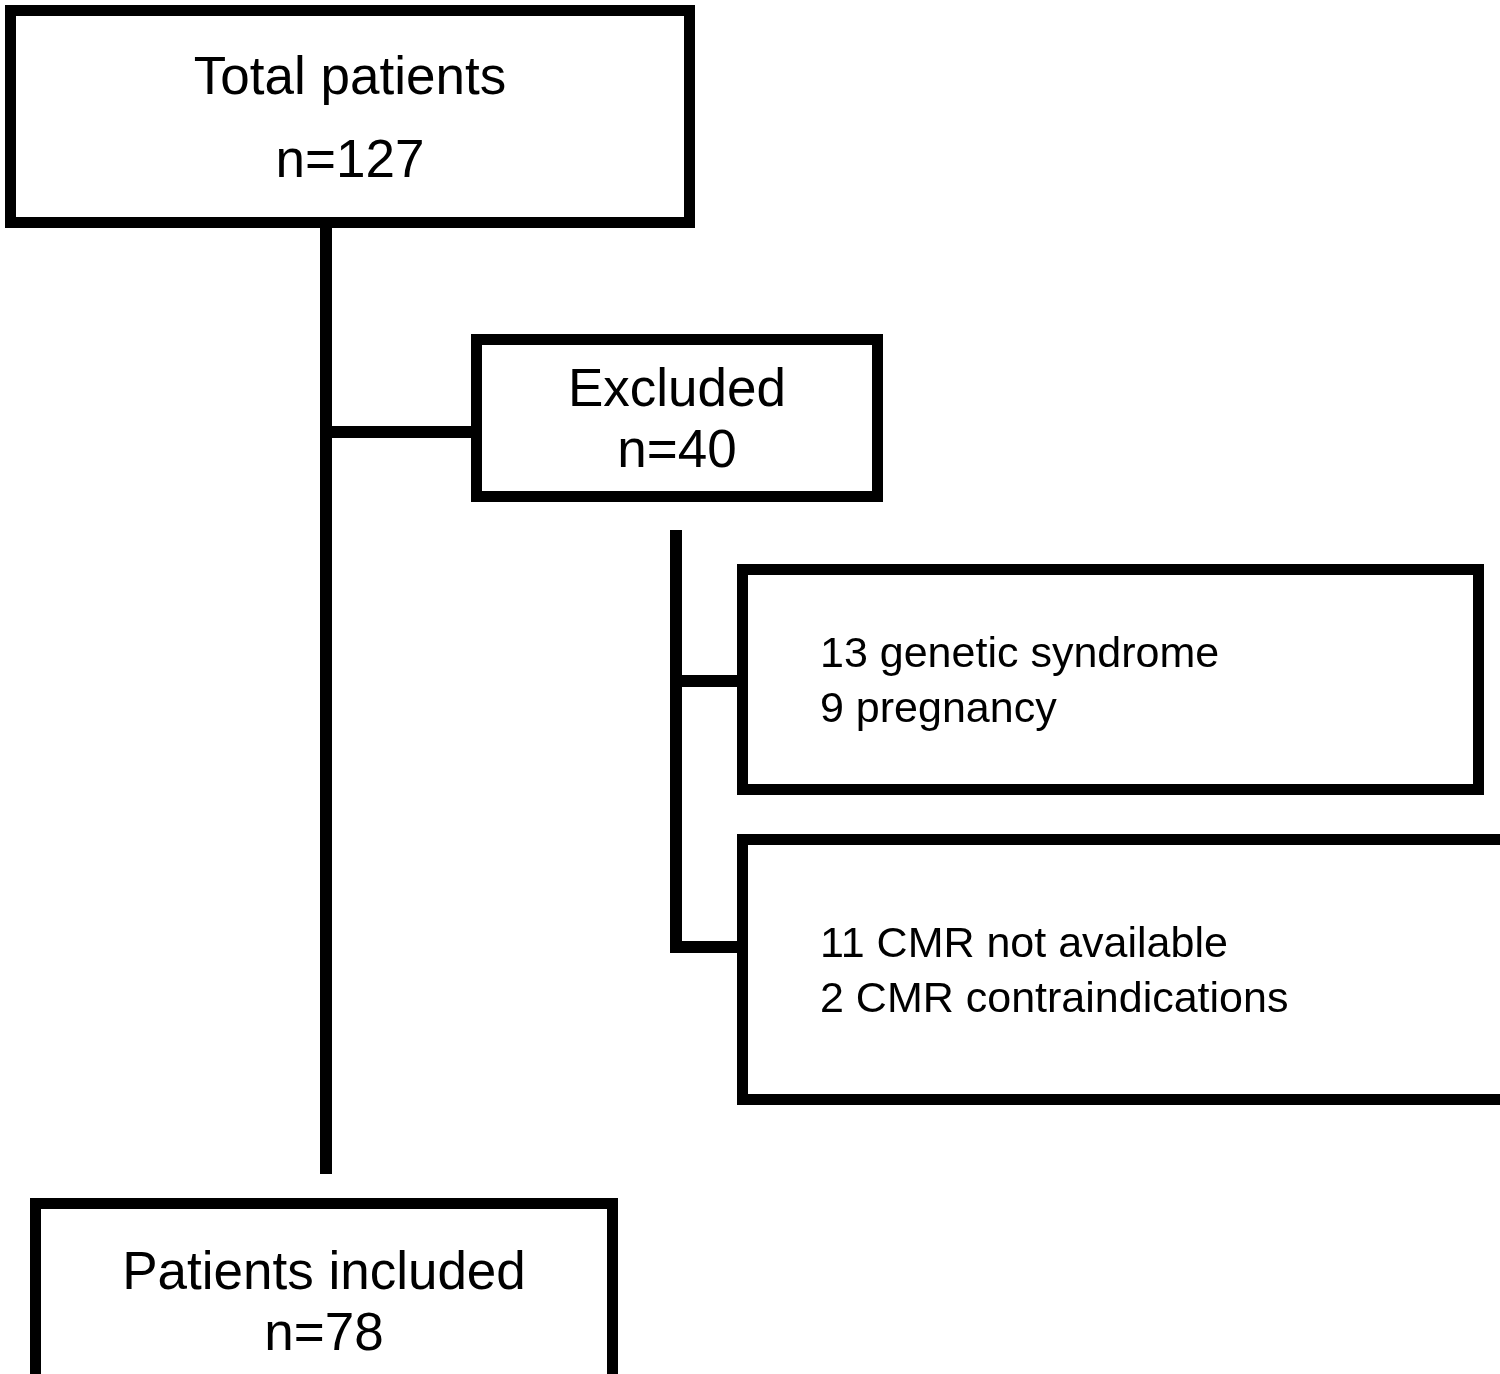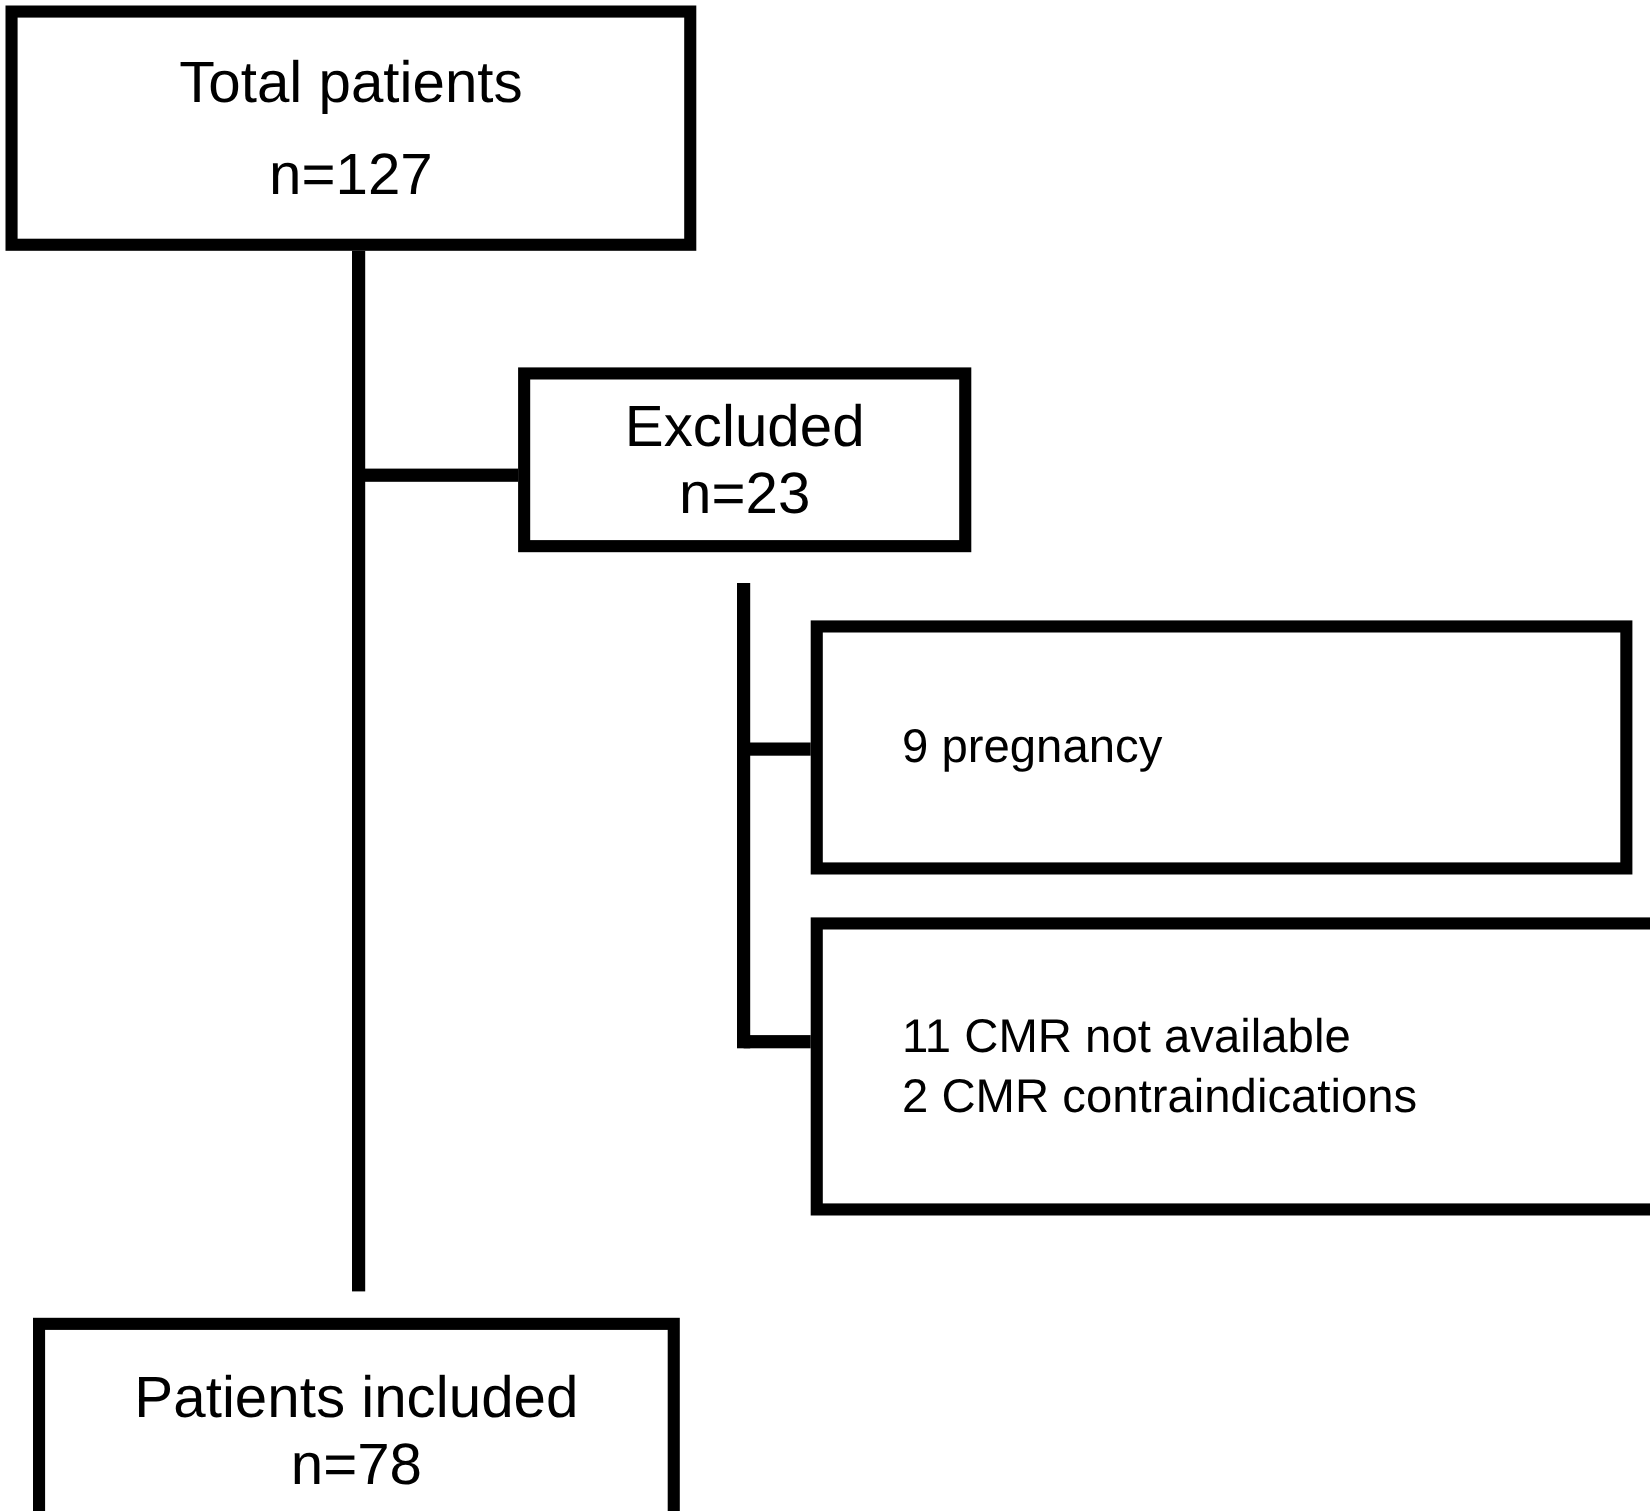--- a/index.html
+++ b/index.html
@@ -43,21 +43,21 @@
     font-size: 43px;
     line-height: 55px;
     white-space: nowrap;
   }
   .connector {
     position: absolute;
     background: #000000;
   }
 
   
-  #box-total    { left: 5px;    top: 5px;    width: 628px; height: 223px; gap: 22px; }
+  #box-total    { left: 5px;    top: 5px;    width: 690px; height: 223px; gap: 22px; }
   #box-excluded { left: 471px;  top: 334px;  width: 412px; height: 168px; }
   #box-reasons1 { left: 737px;  top: 564px;  width: 747px; height: 231px; }
   #box-reasons2 { left: 737px;  top: 834px;  width: 797px; height: 271px; }
   #box-included { left: 30px;   top: 1163px; width: 588px; height: 205px; margin-top: 35px; }
 
   
   #line-main-vertical    { left: 320px; top: 222px; width: 12px;  height: 952px; }
   #line-to-excluded      { left: 326px; top: 426px; width: 151px; height: 12px;  }
   #line-branch-vertical  { left: 670px; top: 530px; width: 12px;  height: 423px; }
   #line-to-reasons1      { left: 676px; top: 675px; width: 67px;  height: 12px;  }
@@ -74,24 +74,25 @@
   <div class="connector" id="line-to-reasons1"></div>
   <div class="connector" id="line-to-reasons2"></div>
 
   <div class="box centered" id="box-total">
     <div class="big-text">Total patients</div>
     <div class="big-text">n=127</div>
   </div>
 
   <div class="box centered" id="box-excluded">
     <div class="big-text">Excluded</div>
-    <div class="big-text">n=23</div>
+    <div class="big-text">n=40</div>
   </div>
 
   <div class="box listbox" id="box-reasons1">
+    <div class="list-text">13 genetic syndrome</div>
     <div class="list-text">9 pregnancy</div>
   </div>
 
   <div class="box listbox" id="box-reasons2">
     <div class="list-text">11 CMR not available</div>
     <div class="list-text">2 CMR contraindications</div>
   </div>
 
   <div class="box centered" id="box-included">
     <div class="big-text">Patients included</div>

